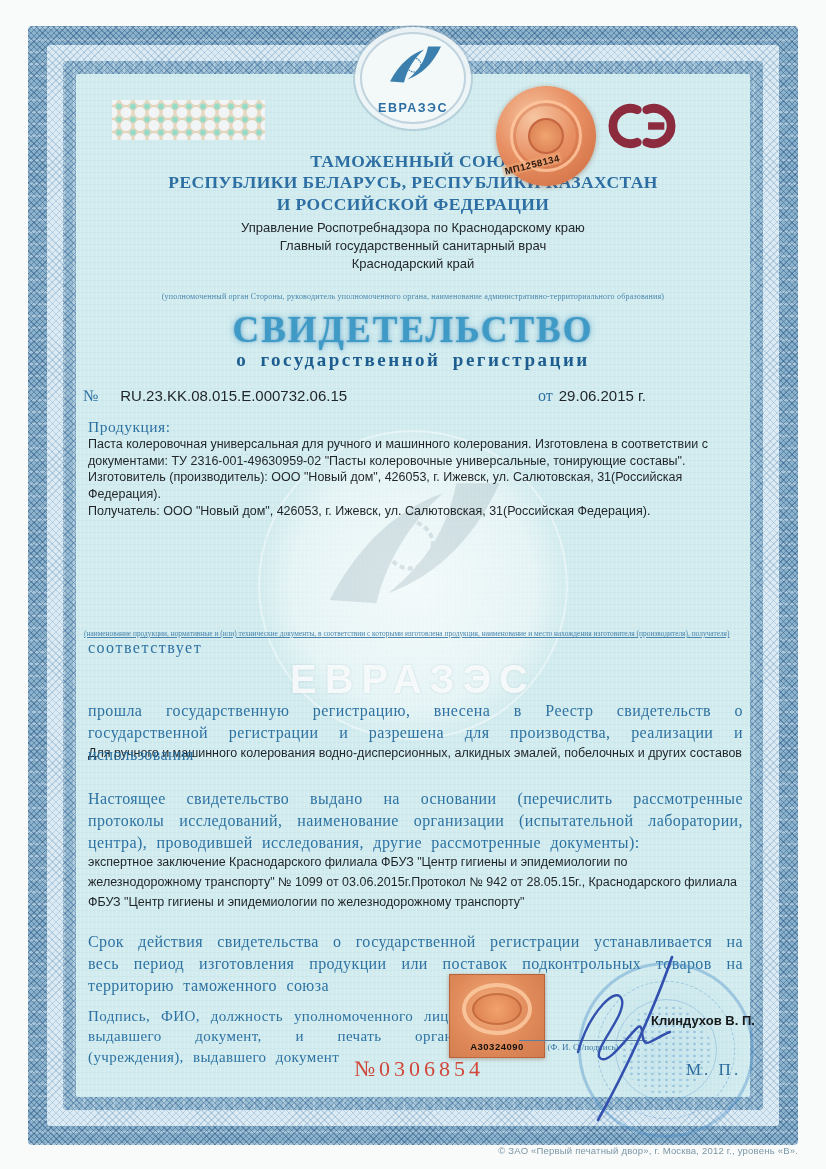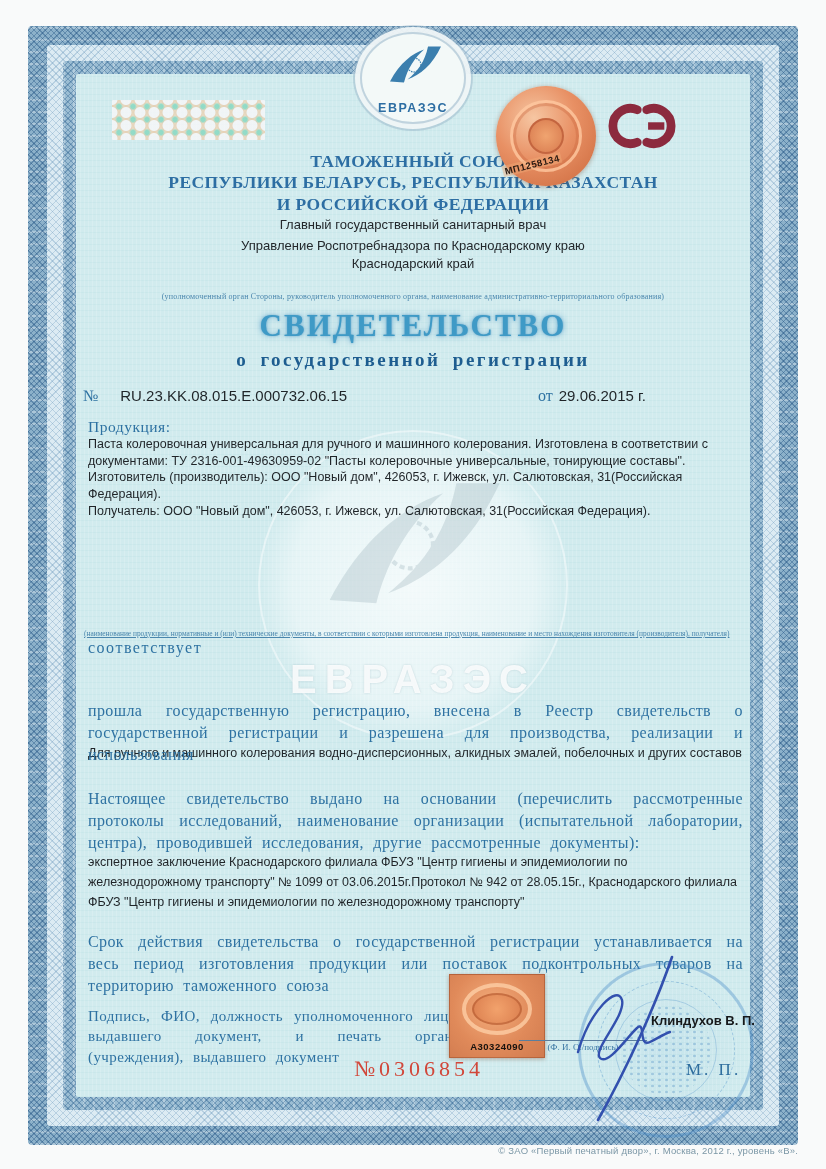--- a/index.html
+++ b/index.html
@@ -73,21 +73,21 @@
     font-size:9.5px; font-weight:bold; color:#2a1a12; letter-spacing:.5px;
     background:rgba(240,170,120,.45); padding:0 2px; }
   .se-logo { position:absolute; left:598px; top:98px; z-index:3; }
   .header-block { position:absolute; left:85px; right:85px; top:151px; text-align:center; z-index:2; }
   .h-main { font-family:"Liberation Serif", serif; font-weight:bold; font-size:17.5px;
     color:#2d6ea3; line-height:1.22; letter-spacing:.4px; }
   .h-sub { font-size:13px; color:#23282c; line-height:1.22; margin-top:2px; }
   .caption { font-family:"Liberation Serif", serif; color:#4a86ad; text-align:center; z-index:2; }
   .caption1 { position:absolute; left:85px; right:85px; top:292px; font-size:8px; letter-spacing:.2px; }
   .title-main { position:absolute; left:0; right:0; top:308px; text-align:center; z-index:2;
-    font-family:"Liberation Serif", serif; font-weight:bold; font-size:31px; letter-spacing:2px;
+    font-family:"Liberation Serif", serif; font-weight:bold; font-size:37px; letter-spacing:2px;
     color:#3f9ac6; text-shadow:0 0 6px rgba(110,175,210,.95), 0 0 2px rgba(70,140,185,.7); }
   .title-sub { position:absolute; left:0; right:0; top:349px; text-align:center; z-index:2;
     font-family:"Liberation Serif", serif; font-weight:bold; font-size:19px;
     letter-spacing:2.5px; word-spacing:5px; color:#1e5d90; }
   .reg-row { position:absolute; left:83px; right:80px; top:387px; z-index:2; font-size:15px; color:#1f2428; }
   .reg-no-sign { font-family:"Liberation Serif", serif; color:#2e72a2; font-size:16px; margin-right:22px; }
   .reg-date-label { font-family:"Liberation Serif", serif; color:#2e72a2; font-size:16px; margin-right:6px; }
   .reg-date-wrap { position:absolute; left:455px; top:0; }
   .block { position:absolute; left:88px; width:655px; z-index:2; }
   .label-blue { font-family:"Liberation Serif", serif; font-size:15.5px; color:#2e72a2; letter-spacing:.5px; }
@@ -169,22 +169,22 @@
       <path d="M58 16 A26 26 0 1 0 58 64" fill="none" stroke="#8c2a3e" stroke-width="13" stroke-linecap="round"></path>
       <path d="M72 64 A26 26 0 1 0 72 16" fill="none" stroke="#8c2a3e" stroke-width="13" stroke-linecap="round"></path>
       <path d="M74 40 H98" stroke="#8c2a3e" stroke-width="11"></path>
     </svg>
   </div>
 
   <div class="header-block">
     <div class="h-main">ТАМОЖЕННЫЙ СОЮЗ</div>
     <div class="h-main">РЕСПУБЛИКИ БЕЛАРУСЬ, РЕСПУБЛИКИ КАЗАХСТАН</div>
     <div class="h-main">И РОССИЙСКОЙ ФЕДЕРАЦИИ</div>
+    <div class="h-sub" style="margin-top:5px">Управление Роспотребнадзора по Краснодарскому краю</div>
     <div class="h-sub">Главный государственный санитарный врач</div>
-    <div class="h-sub" style="margin-top:5px">Управление Роспотребнадзора по Краснодарскому краю</div>
     <div class="h-sub">Краснодарский край</div>
   </div>
   <div class="caption caption1">(уполномоченный орган Стороны, руководитель уполномоченного органа, наименование административно-территориального образования)</div>
 
   <div class="title-main">СВИДЕТЕЛЬСТВО</div>
   <div class="title-sub">о государственной регистрации</div>
 
   <div class="reg-row">
     <span class="reg-no-sign">№</span><span>RU.23.KK.08.015.E.000732.06.15</span>
     <span class="reg-date-wrap"><span class="reg-date-label">от</span><span>29.06.2015 г.</span></span>

